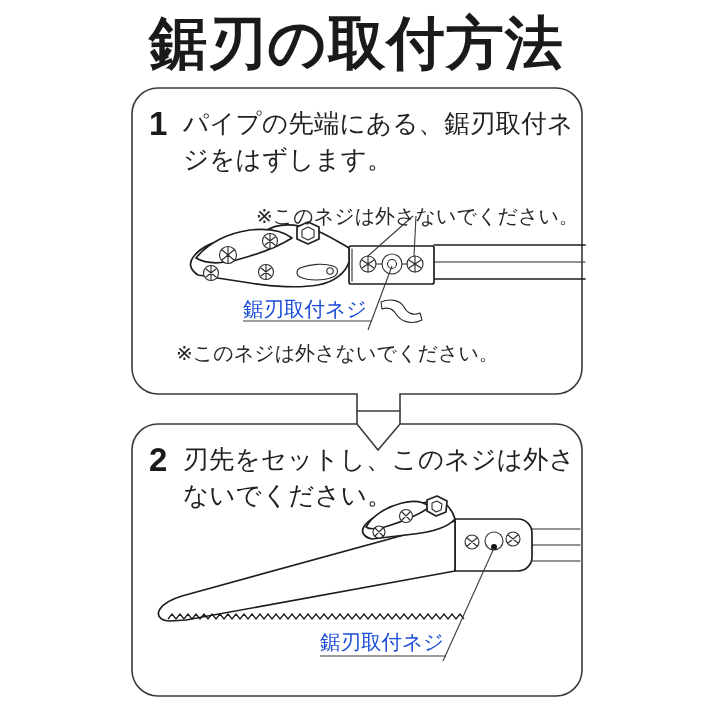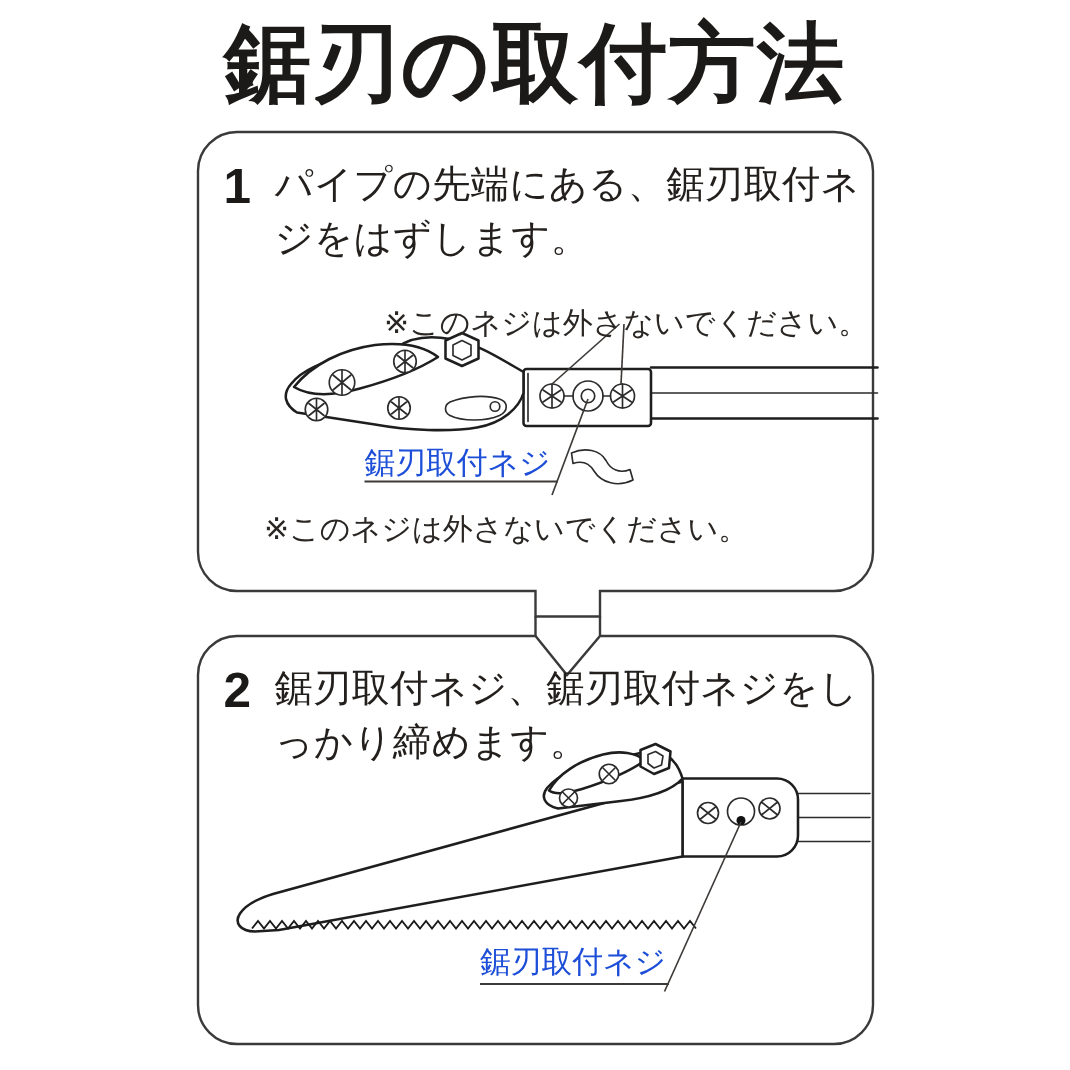--- a/index.html
+++ b/index.html
@@ -285,16 +285,16 @@
     </g>
   </svg>
 
   <div class="step-num" id="step1-num">1</div>
   <div class="step-body" id="step1-text">パイプの先端にある、鋸刃取付ネジをはずします。</div>
   <div class="note" id="step1-note-top">※このネジは外さないでください。</div>
   <div class="callout" id="step1-callout">鋸刃取付ネジ</div>
   <div class="note" id="step1-note-bot">※このネジは外さないでください。</div>
 
   <div class="step-num" id="step2-num">2</div>
-  <div class="step-body" id="step2-text">鋸刃取付ネジ、鋸刃取付ネジをしっかり締めます。</div>
+  <div class="step-body" id="step2-text">刃先をセットし、このネジは外さないでください。</div>
   <div class="callout" id="step2-callout">鋸刃取付ネジ</div>
 
 </div>
 
 </body></html>

